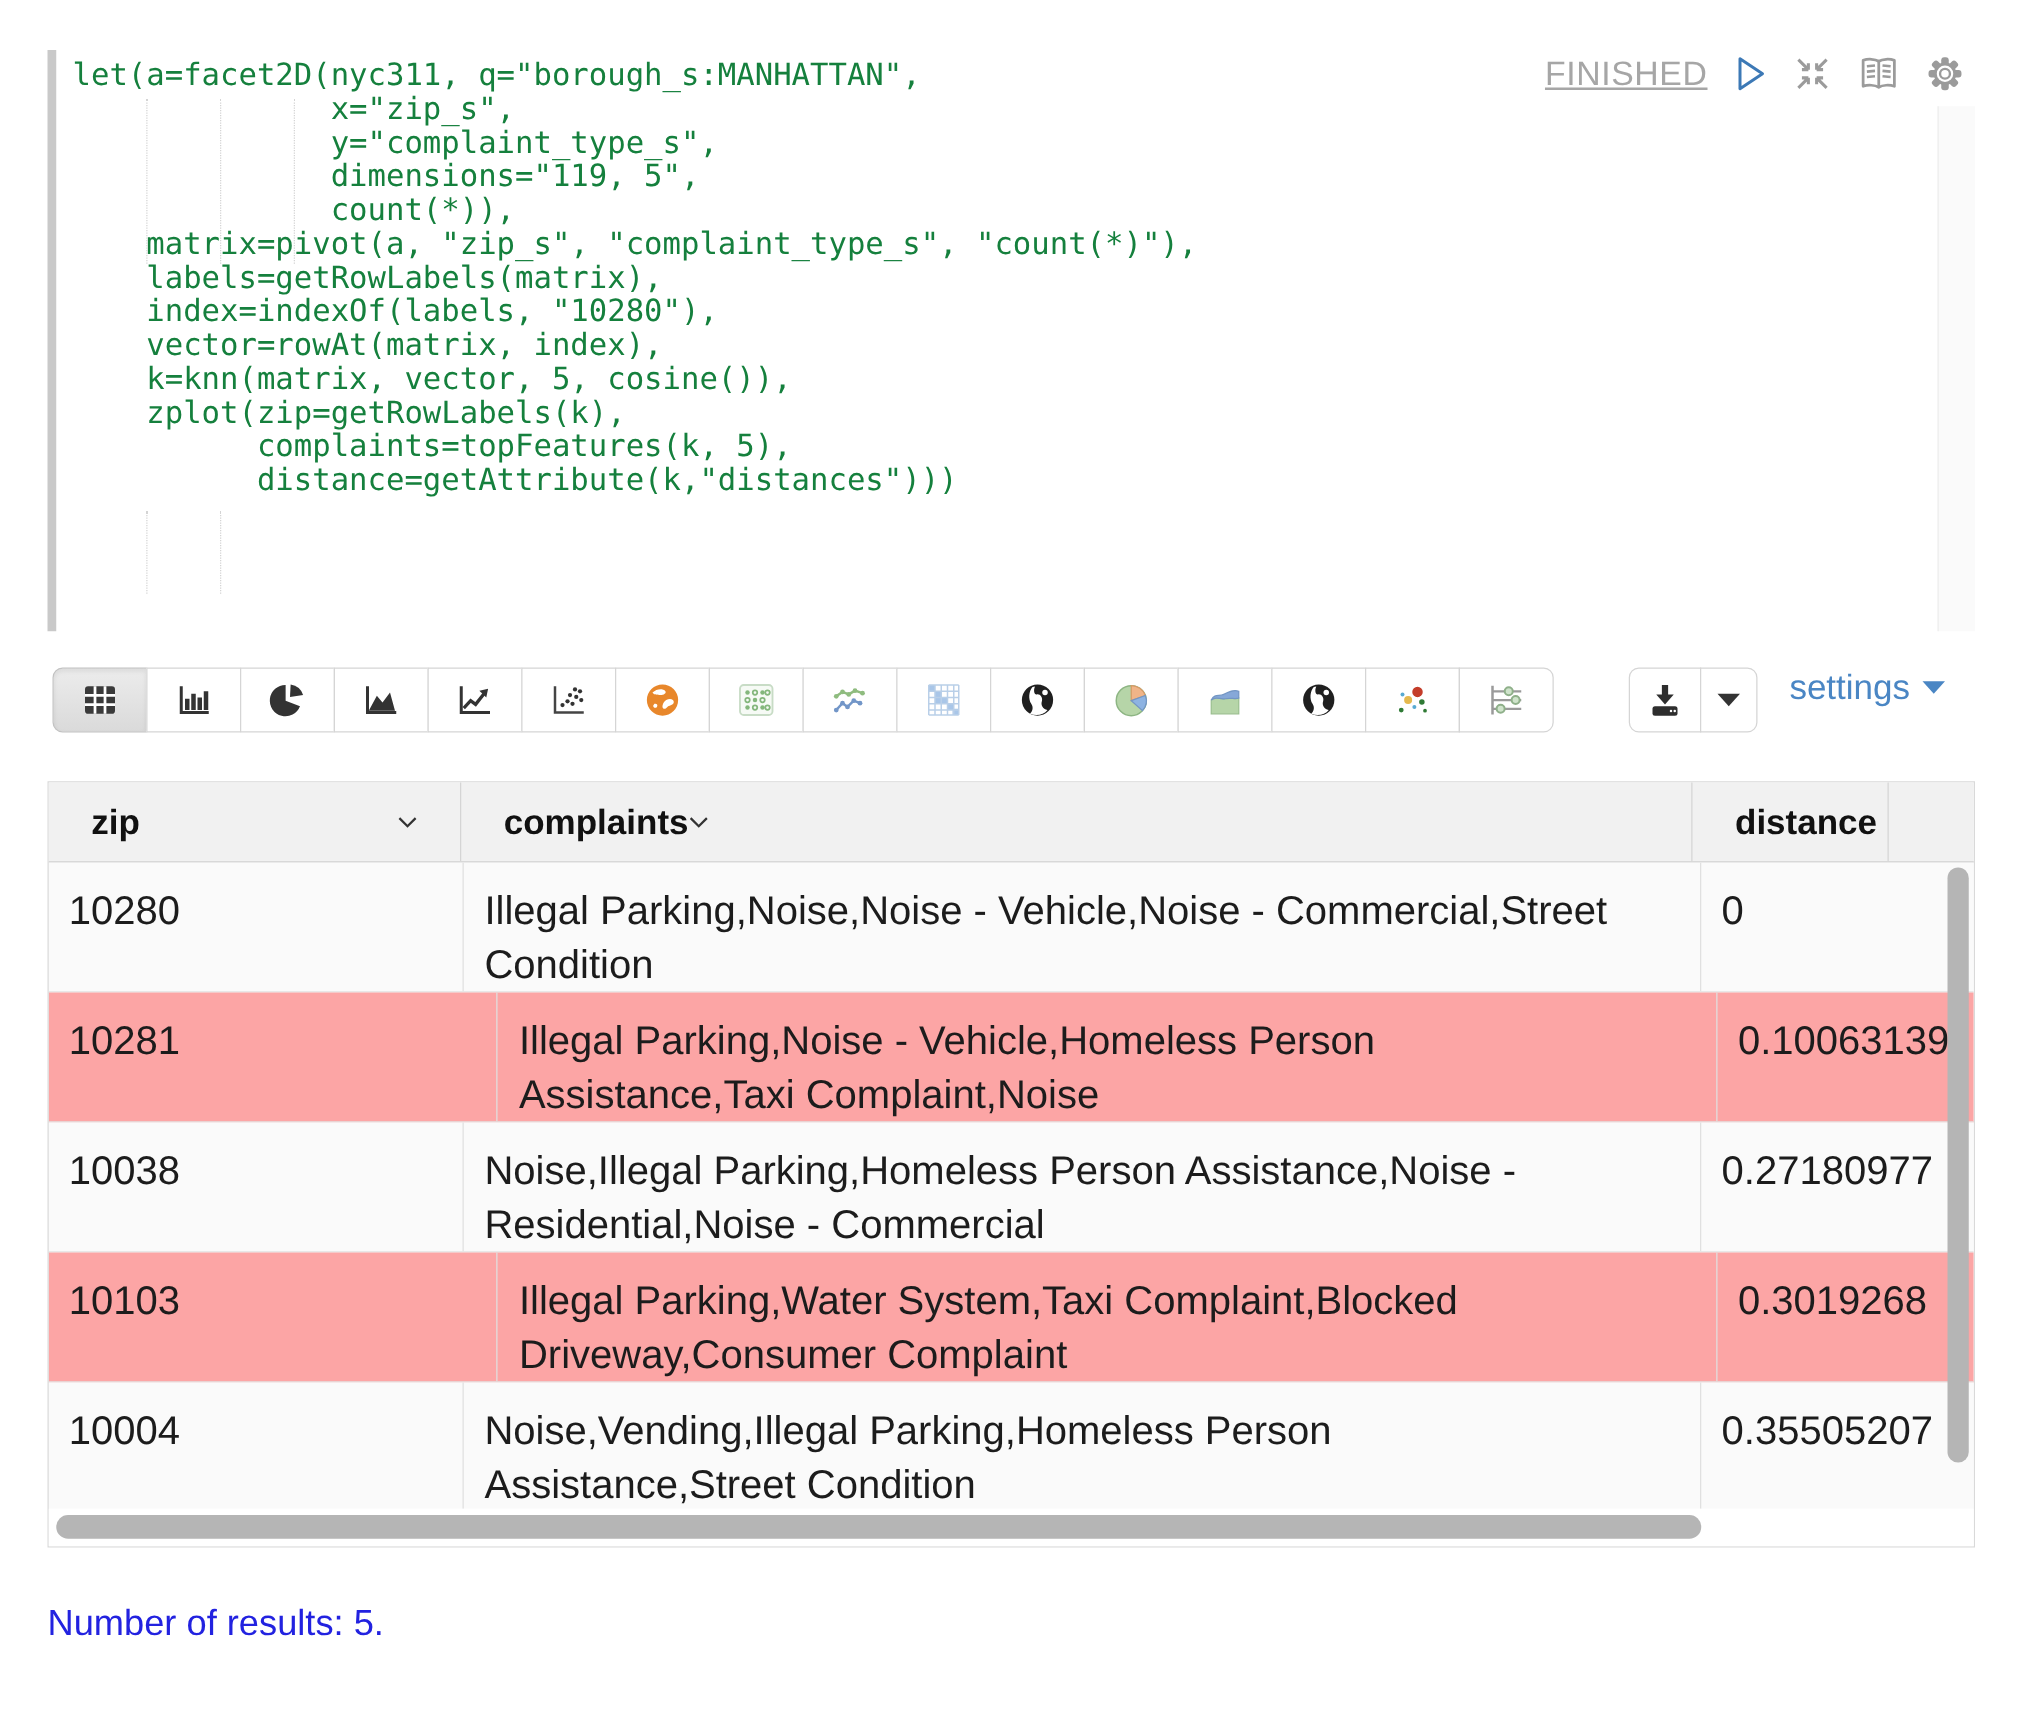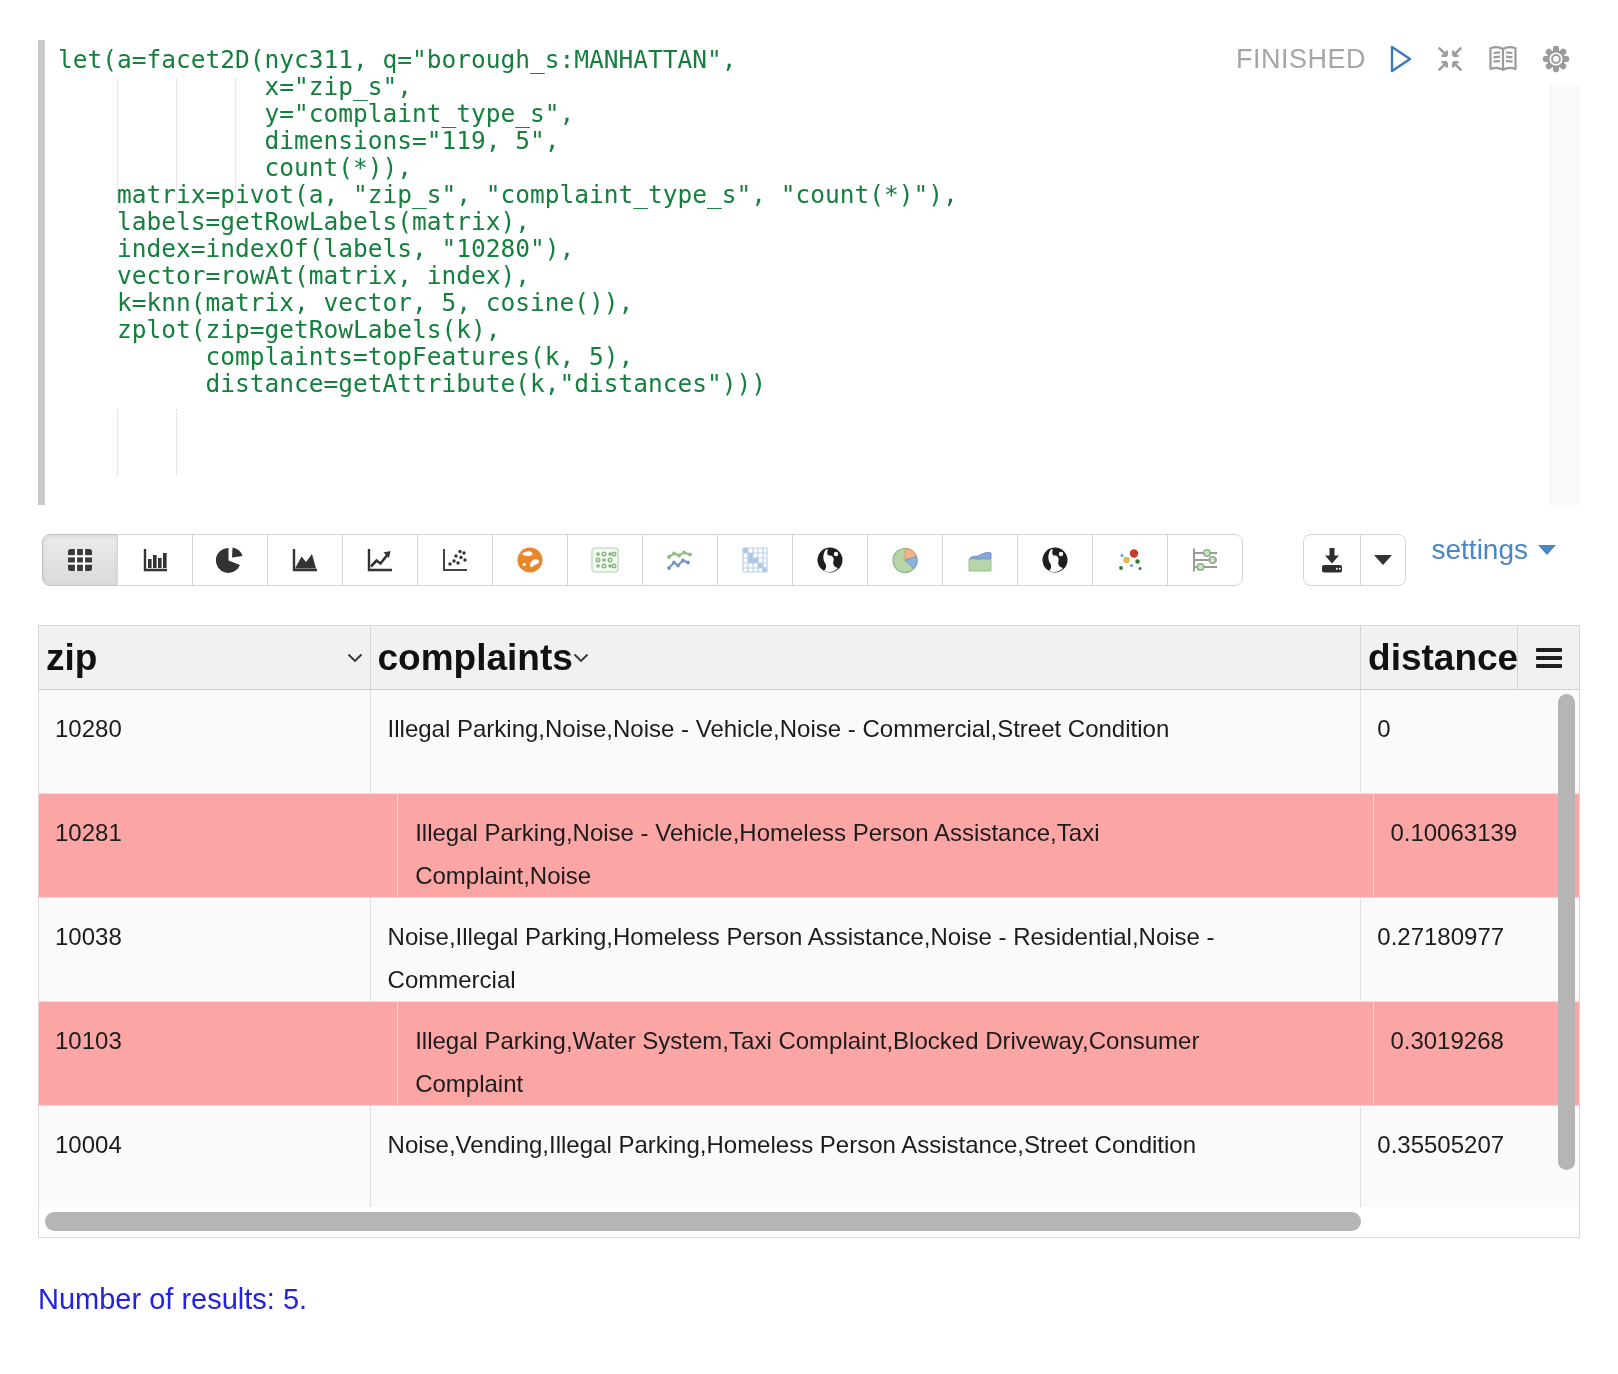--- a/index.html
+++ b/index.html
@@ -22,21 +22,21 @@
   .ig-a1 { left:79px;  top:39px;  height:132px; }
   .ig-a2 { left:138px; top:39px;  height:132px; }
   .ig-a3 { left:197px; top:39px;  height:132px; }
   .ig-b1 { left:79px;  top:369px; height:66px; }
   .ig-b2 { left:138px; top:369px; height:66px; }
   .editor-vscroll { position:absolute; right:0; top:45px; width:30px; height:420px;
     background:#fafafa; border-left:1px solid #ededed; }
 
   
   .status-row { position:absolute; top:2px; right:8px; display:flex; align-items:center; gap:19px; }
-  .status-label { color:#a6a6a6; font-size:27px; letter-spacing:0.5px; }
+  .status-label { color:#a6a6a6; font-size:27px; letter-spacing:0.5px;text-decoration:underline; }
   .icon-btn { display:inline-flex; align-items:center; justify-content:center; cursor:pointer; }
 
   
   .toolbar { position:absolute; left:4px; top:494px; width:1538px; height:52px; display:flex; align-items:flex-start; }
   .viz-group { display:flex; }
   .vbtn {
     width:76px; height:52px; background:#fff; border:1px solid #d5d5d5; margin-left:-1px;
     display:flex; align-items:center; justify-content:center; cursor:pointer; padding:0;
   }
   .vbtn:first-child { margin-left:0; border-radius:8px 0 0 8px; }
@@ -51,32 +51,32 @@
   .caret-down { width:0; height:0; border-left:9px solid transparent; border-right:9px solid transparent;
     border-top:10px solid #333; }
   .settings-link { margin-left:26px; margin-right:24px; color:#4a86c4; font-size:28px;
     display:flex; align-items:center; gap:10px; cursor:pointer; }
   .settings-caret { width:0; height:0; border-left:9px solid transparent; border-right:9px solid transparent;
     border-top:10px solid #4a86c4; }
 
   
   .rtable { position:absolute; left:0; top:585px; width:1542px; border:1px solid #d9d9d9; background:#fff; }
   .thead { display:flex; height:64px; background:#f1f1f1; border-bottom:1px solid #cfcfcf; }
-  .th { display:flex; align-items:center; font-weight:bold; font-size:37px; color:#111;
-    padding:0 7px; position:relative; }
+  .th { display:flex; align-items:center; font-weight:bold; font-size:28px; color:#111;
+    padding:0 34px; position:relative; }
   .th + .th { border-left:1px solid #d5d5d5; }
   .th-zip { width:331px; justify-content:space-between; }
   .th-complaints { width:992px; justify-content:flex-start; }
   .th-distance { width:157px; }
   .th-menu { width:62px; justify-content:center; }
   .tbody { position:relative; height:517px; overflow:hidden; }
   .trow { display:flex; height:104px; border-bottom:1px solid #e2e2e2; }
   .trow.odd { background:#fafafa; }
   .trow.even { background:#fca5a5;gap:48px; }
-  .td { font-size:24px; line-height:43px; color:#1c1c1c; overflow:hidden; }
+  .td { font-size:32px; line-height:43px; color:#1c1c1c; overflow:hidden; }
   .td-zip { width:331px; padding:17px 16px 0 16px; }
   .td-complaints { width:992px; padding:17px 60px 0 17px; border-left:1px solid #e0e0e0; }
   .td-distance { width:219px; padding:17px 10px 0 16px; border-left:1px solid #e0e0e0; }
   .vscroll-thumb { position:absolute; right:4px; top:4px; width:17px; height:476px;
     background:#b5b5b5; border-radius:9px; }
   .hscroll { position:relative; height:30px; background:#fff; }
   .hscroll-thumb { position:absolute; left:6px; top:5px; width:1316px; height:19px;
     background:#b5b5b5; border-radius:10px; }
 
   

